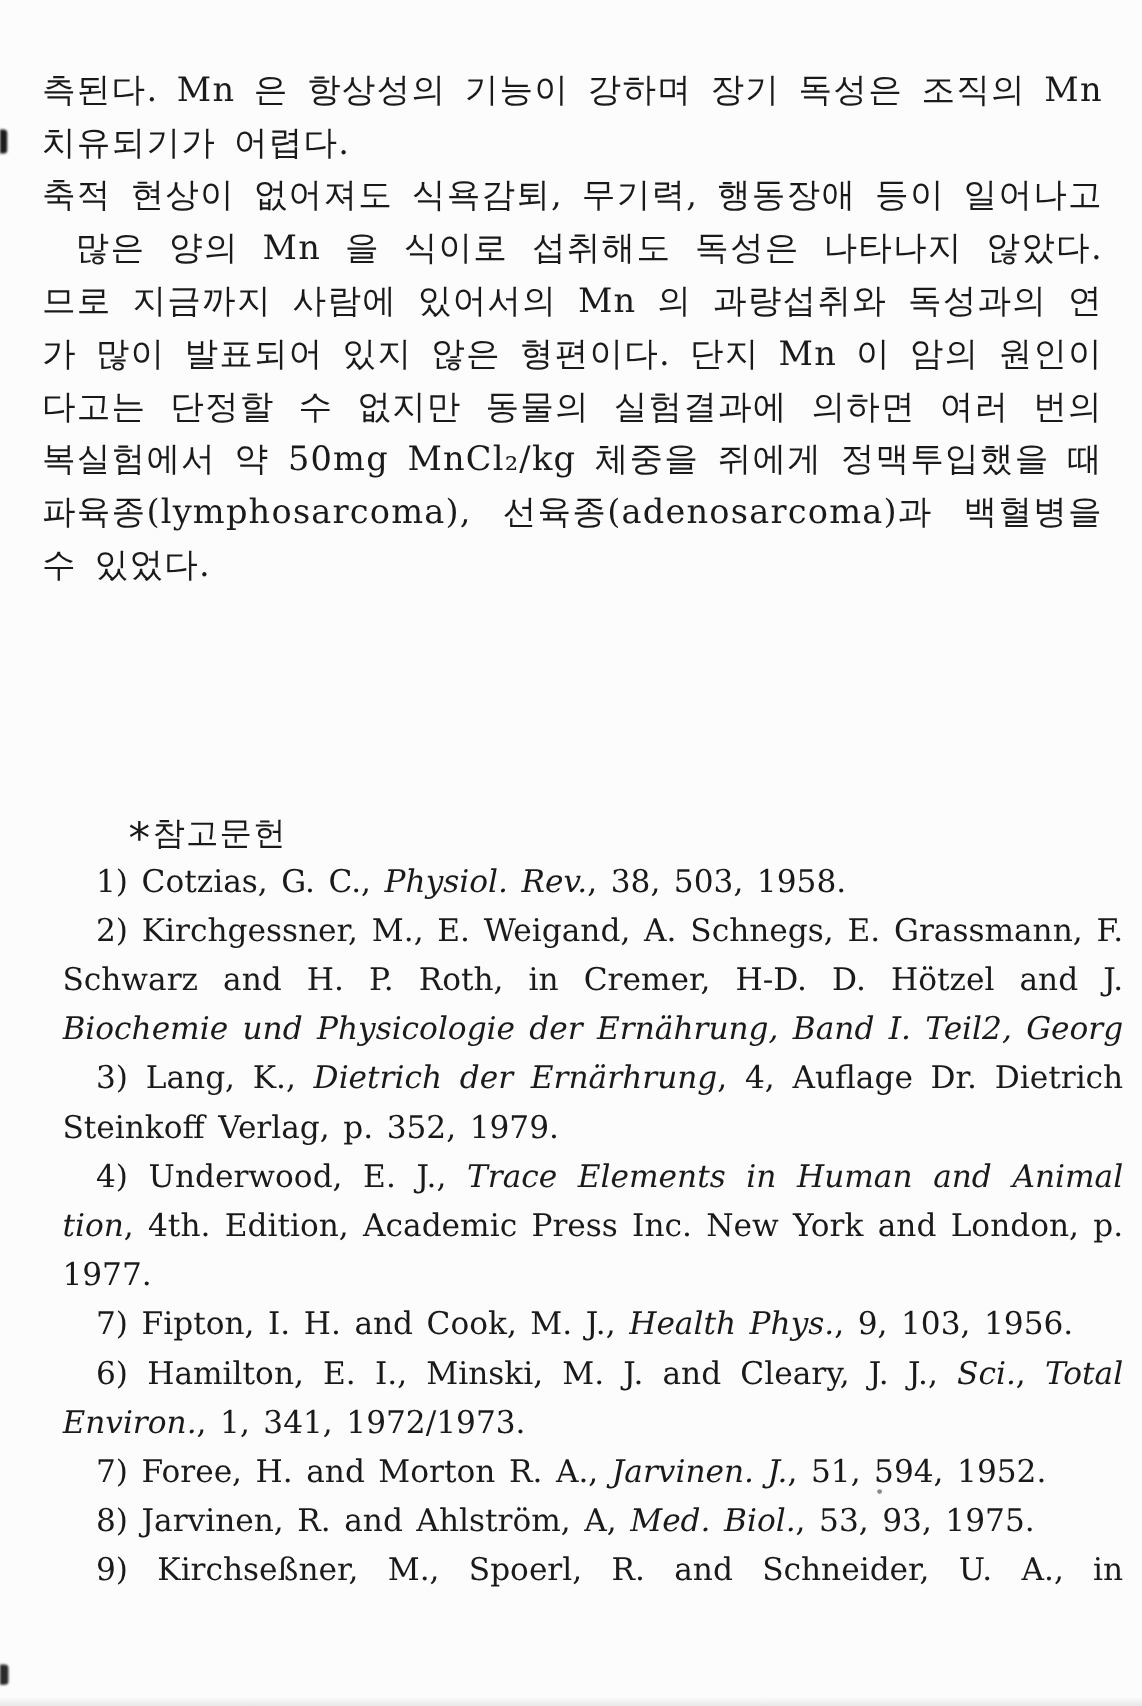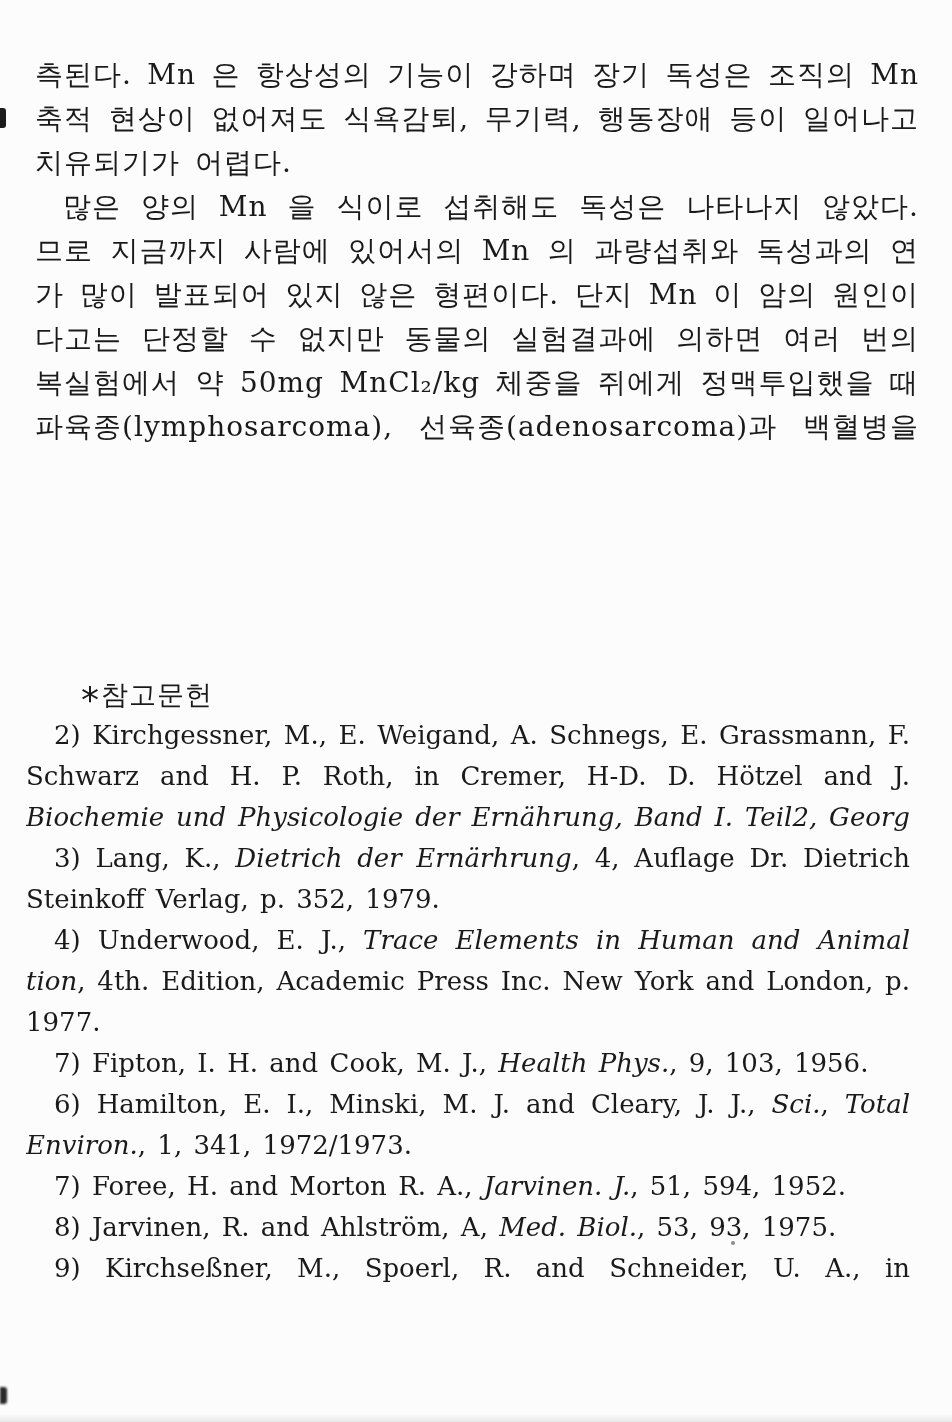--- a/index.html
+++ b/index.html
@@ -16,21 +16,21 @@
   .ko-block{position:absolute;left:35px;width:884px;top:53px;}
   .ko-line{
     font-size:28px;line-height:44px;height:44px;
     letter-spacing:1px;word-spacing:5px;
     white-space:normal;overflow:hidden;
   }
   
   .j{text-align:justify;text-align-last:justify;}
   .ind{text-indent:28px;}
   
-  .ref-block{position:absolute;left:26px;width:884px;top:674px;}
+  .ref-block{position:absolute;left:52px;width:884px;top:674px;}
   .ref-heading{
     font-size:27px;line-height:41px;height:41px;
     padding-left:55px;letter-spacing:1px;
   }
   .ref-heading .star{
     display:inline-block;font-size:36px;line-height:1;
     vertical-align:-8px;margin-right:1px;font-family:"DejaVu Sans",sans-serif;
   }
   .ref-line{
     font-size:26px;line-height:41px;height:41px;
@@ -44,34 +44,36 @@
   .speck{position:absolute;left:731px;top:1241px;width:4px;height:4px;background:#8a8a8a;border-radius:50%;}
   .bottom-shade{position:absolute;left:0;bottom:0;width:100%;height:8px;background:linear-gradient(#fcfcfc,#e7e7e7);}
 </style>
 </head>
 <body>
 
 <div class="page">
 
   <div class="ko-block">
     <div class="ko-line j">측된다. Mn 은 항상성의 기능이 강하며 장기 독성은 조직의 Mn 의</div>
+    <div class="ko-line">치유되기가 어렵다.</div>
     <div class="ko-line j">축적 현상이 없어져도 식욕감퇴, 무기력, 행동장애 등이 일어나고</div>
-    <div class="ko-line">치유되기가 어렵다.</div>
     <div class="ko-line ind j">많은 양의 Mn 을 식이로 섭취해도 독성은 나타나지 않았다. 그러</div>
     <div class="ko-line j">므로 지금까지 사람에 있어서의 Mn 의 과량섭취와 독성과의 연구</div>
     <div class="ko-line j">가 많이 발표되어 있지 않은 형편이다. 단지 Mn 이 암의 원인이 된</div>
     <div class="ko-line j">다고는 단정할 수 없지만 동물의 실험결과에 의하면 여러 번의 반</div>
     <div class="ko-line j">복실험에서 약 50mg MnCl₂/kg 체중을 쥐에게 정맥투입했을 때 임</div>
     <div class="ko-line j">파육종(lymphosarcoma), 선육종(adenosarcoma)과 백혈병을 관찰할</div>
+    <div class="ko-line">수 있었다.</div>
   </div>
 
   <div class="ref-block">
     <div class="ref-heading">
       <span class="star">*</span><span>참고문헌</span>
     </div>
+    <div class="ref-line ind"><span>1) Cotzias, G. C., </span><span class="it">Physiol. Rev.</span><span>, 38, 503, 1958.</span></div>
     <div class="ref-line ind j"><span>2) Kirchgessner, M., E. Weigand, A. Schnegs, E. Grassmann, F. J.</span></div>
     <div class="ref-line j"><span>Schwarz and H. P. Roth, in Cremer, H-D. D. Hötzel and J. Kühnau,</span></div>
     <div class="ref-line j"><span class="it">Biochemie und Physicologie der Ernährung, Band I. Teil2, Georg</span></div>
     <div class="ref-line ind j"><span>3) Lang, K., </span><span class="it">Dietrich der Ernärhrung</span><span>, 4, Auflage Dr. Dietrich</span></div>
     <div class="ref-line"><span>Steinkoff Verlag, p. 352, 1979.</span></div>
     <div class="ref-line ind j"><span>4) Underwood, E. J., </span><span class="it">Trace Elements in Human and Animal Nutri-</span></div>
     <div class="ref-line j"><span class="it">tion</span><span>, 4th. Edition, Academic Press Inc. New York and London, p. 171,</span></div>
     <div class="ref-line"><span>1977.</span></div>
     <div class="ref-line ind"><span>7) Fipton, I. H. and Cook, M. J., </span><span class="it">Health Phys.</span><span>, 9, 103, 1956.</span></div>
     <div class="ref-line ind j"><span>6) Hamilton, E. I., Minski, M. J. and Cleary, J. J., </span><span class="it">Sci.</span><span>, </span><span class="it">Total</span></div>

